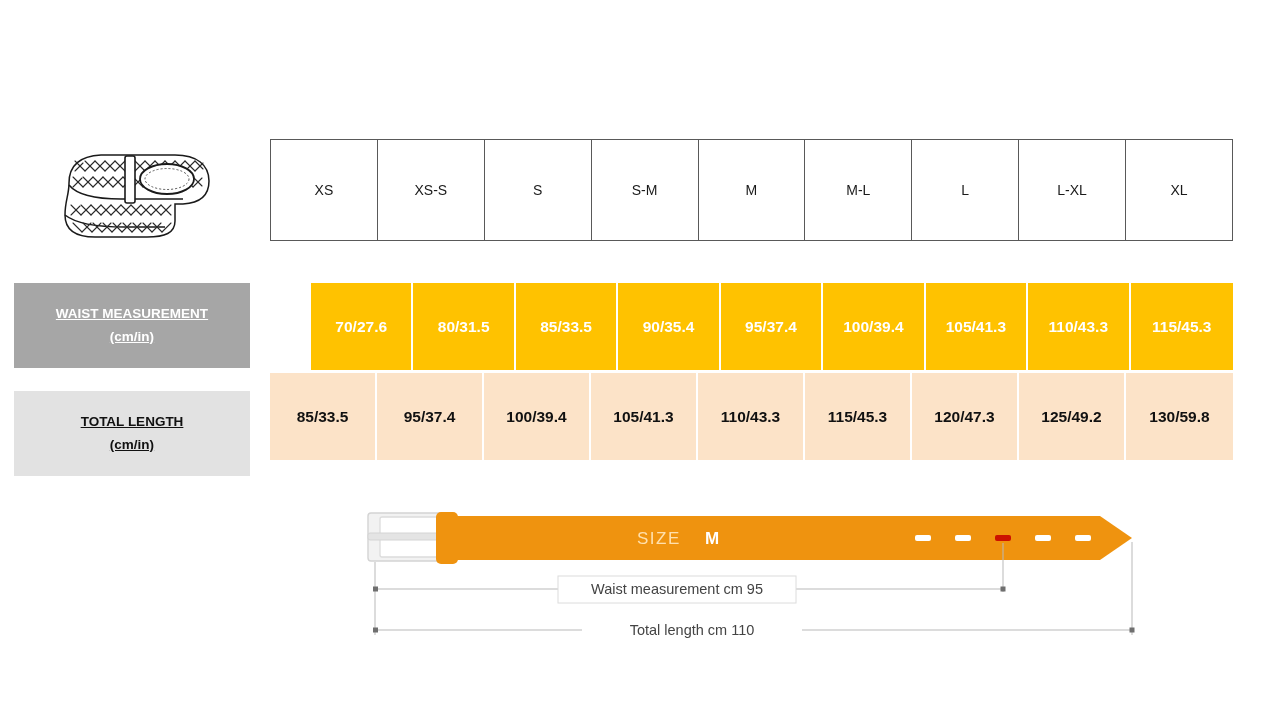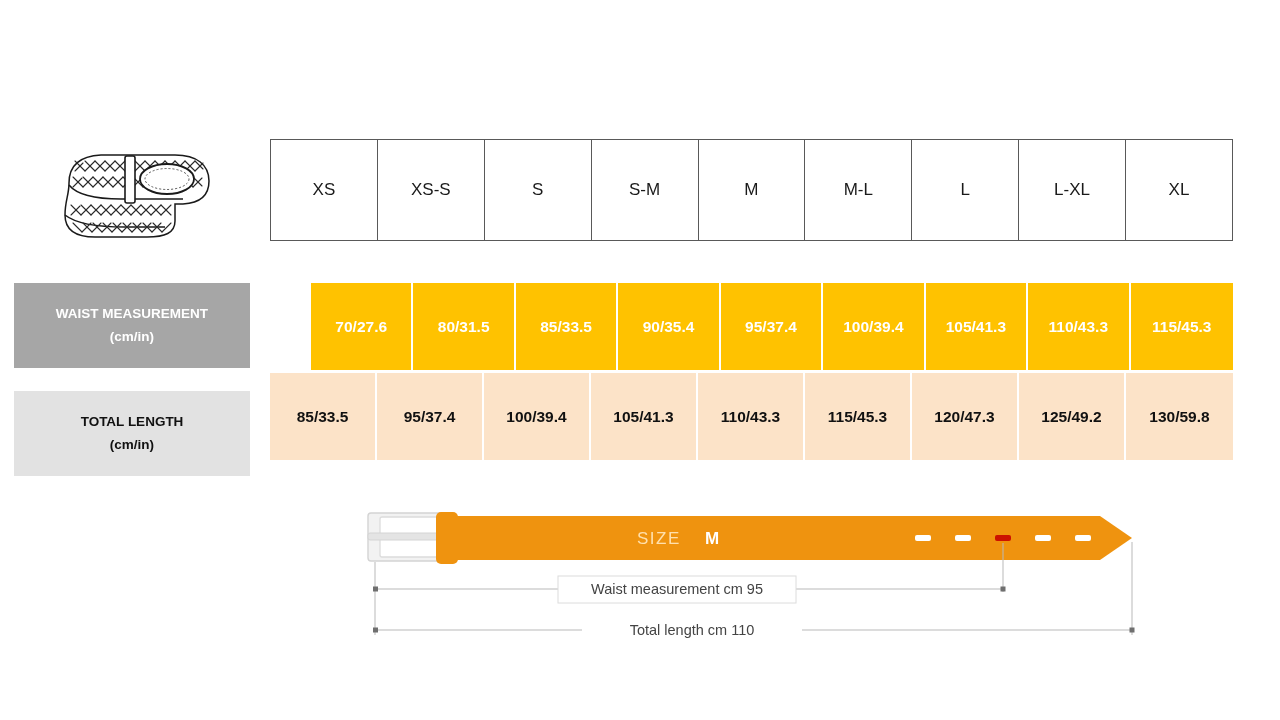--- a/index.html
+++ b/index.html
@@ -30,40 +30,41 @@
     top: 139px;
     width: 963px;
     height: 102px;
     border-collapse: collapse;
     table-layout: fixed;
   }
   .size-header-table td {
     border: 1.6px solid #595959;
     text-align: center;
     vertical-align: middle;
-    font-size: 17px;
+    font-size: 14px;
     color: #1a1a1a;
     font-family: "Liberation Sans", sans-serif;
     background: #ffffff;
   }
 
   
   .row-label {
     position: absolute;
     left: 14px;
     width: 236px;
     box-sizing: border-box;
     display: flex;
     flex-direction: column;
     align-items: center;
     justify-content: center;
     text-align: center;
     font-weight: bold;
     font-size: 13.5px;
     line-height: 1.65;
+    text-decoration: underline;
   }
   .row-label .sub { font-weight: bold; }
 
   .label-waist {
     top: 283px;
     height: 85px;
     background: #a6a6a6;
     color: #ffffff;
   }
   .label-total {

